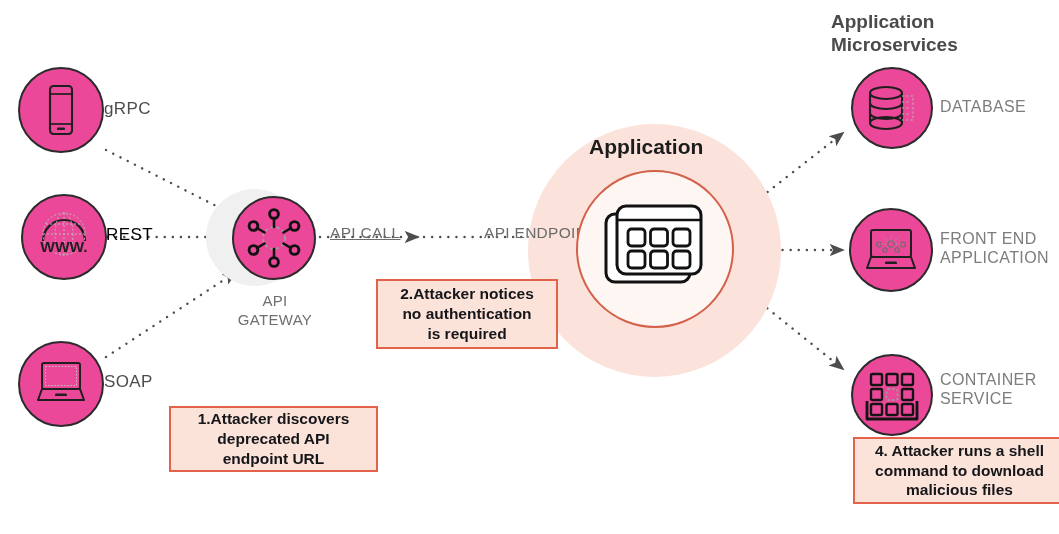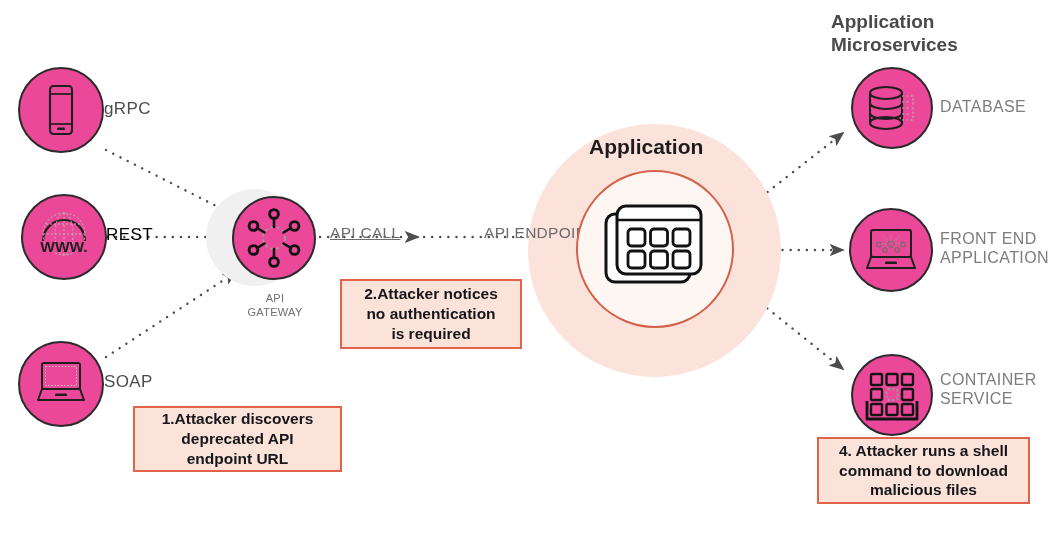--- a/index.html
+++ b/index.html
@@ -65,21 +65,21 @@
     line-height: 1.2;
     white-space: pre-line;
   }
   .heading.black {
     color: #1c1c1c;
     font-size: 21px;
   }
   .gw-caption {
     position: absolute;
     color: #6f6f6f;
-    font-size: 11px;
+    font-size: 15px;
     line-height: 1.25;
     text-align: center;
     letter-spacing: 0.3px;
     white-space: pre-line;
   }
   .flow-label {
     position: absolute;
     color: #6b6b6b;
     font-size: 15.5px;
     letter-spacing: 0.3px;
@@ -95,20 +95,21 @@
     color: #16161a;
     font-weight: bold;
     font-size: 15.5px;
     line-height: 1.28;
     text-align: center;
     display: flex;
     align-items: center;
     justify-content: center;
     padding: 5px 8px;
     white-space: pre-line;
+    margin-left: 36px;
   }
 </style>
 </head>
 <body>
 
 <div id="stage">
 
   <svg id="wires" viewBox="0 0 1059 534" xmlns="http://www.w3.org/2000/svg">
     <defs>
       <marker id="arrowhead" markerWidth="7" markerHeight="7" refX="5.6" refY="3" orient="auto" markerUnits="strokeWidth">

